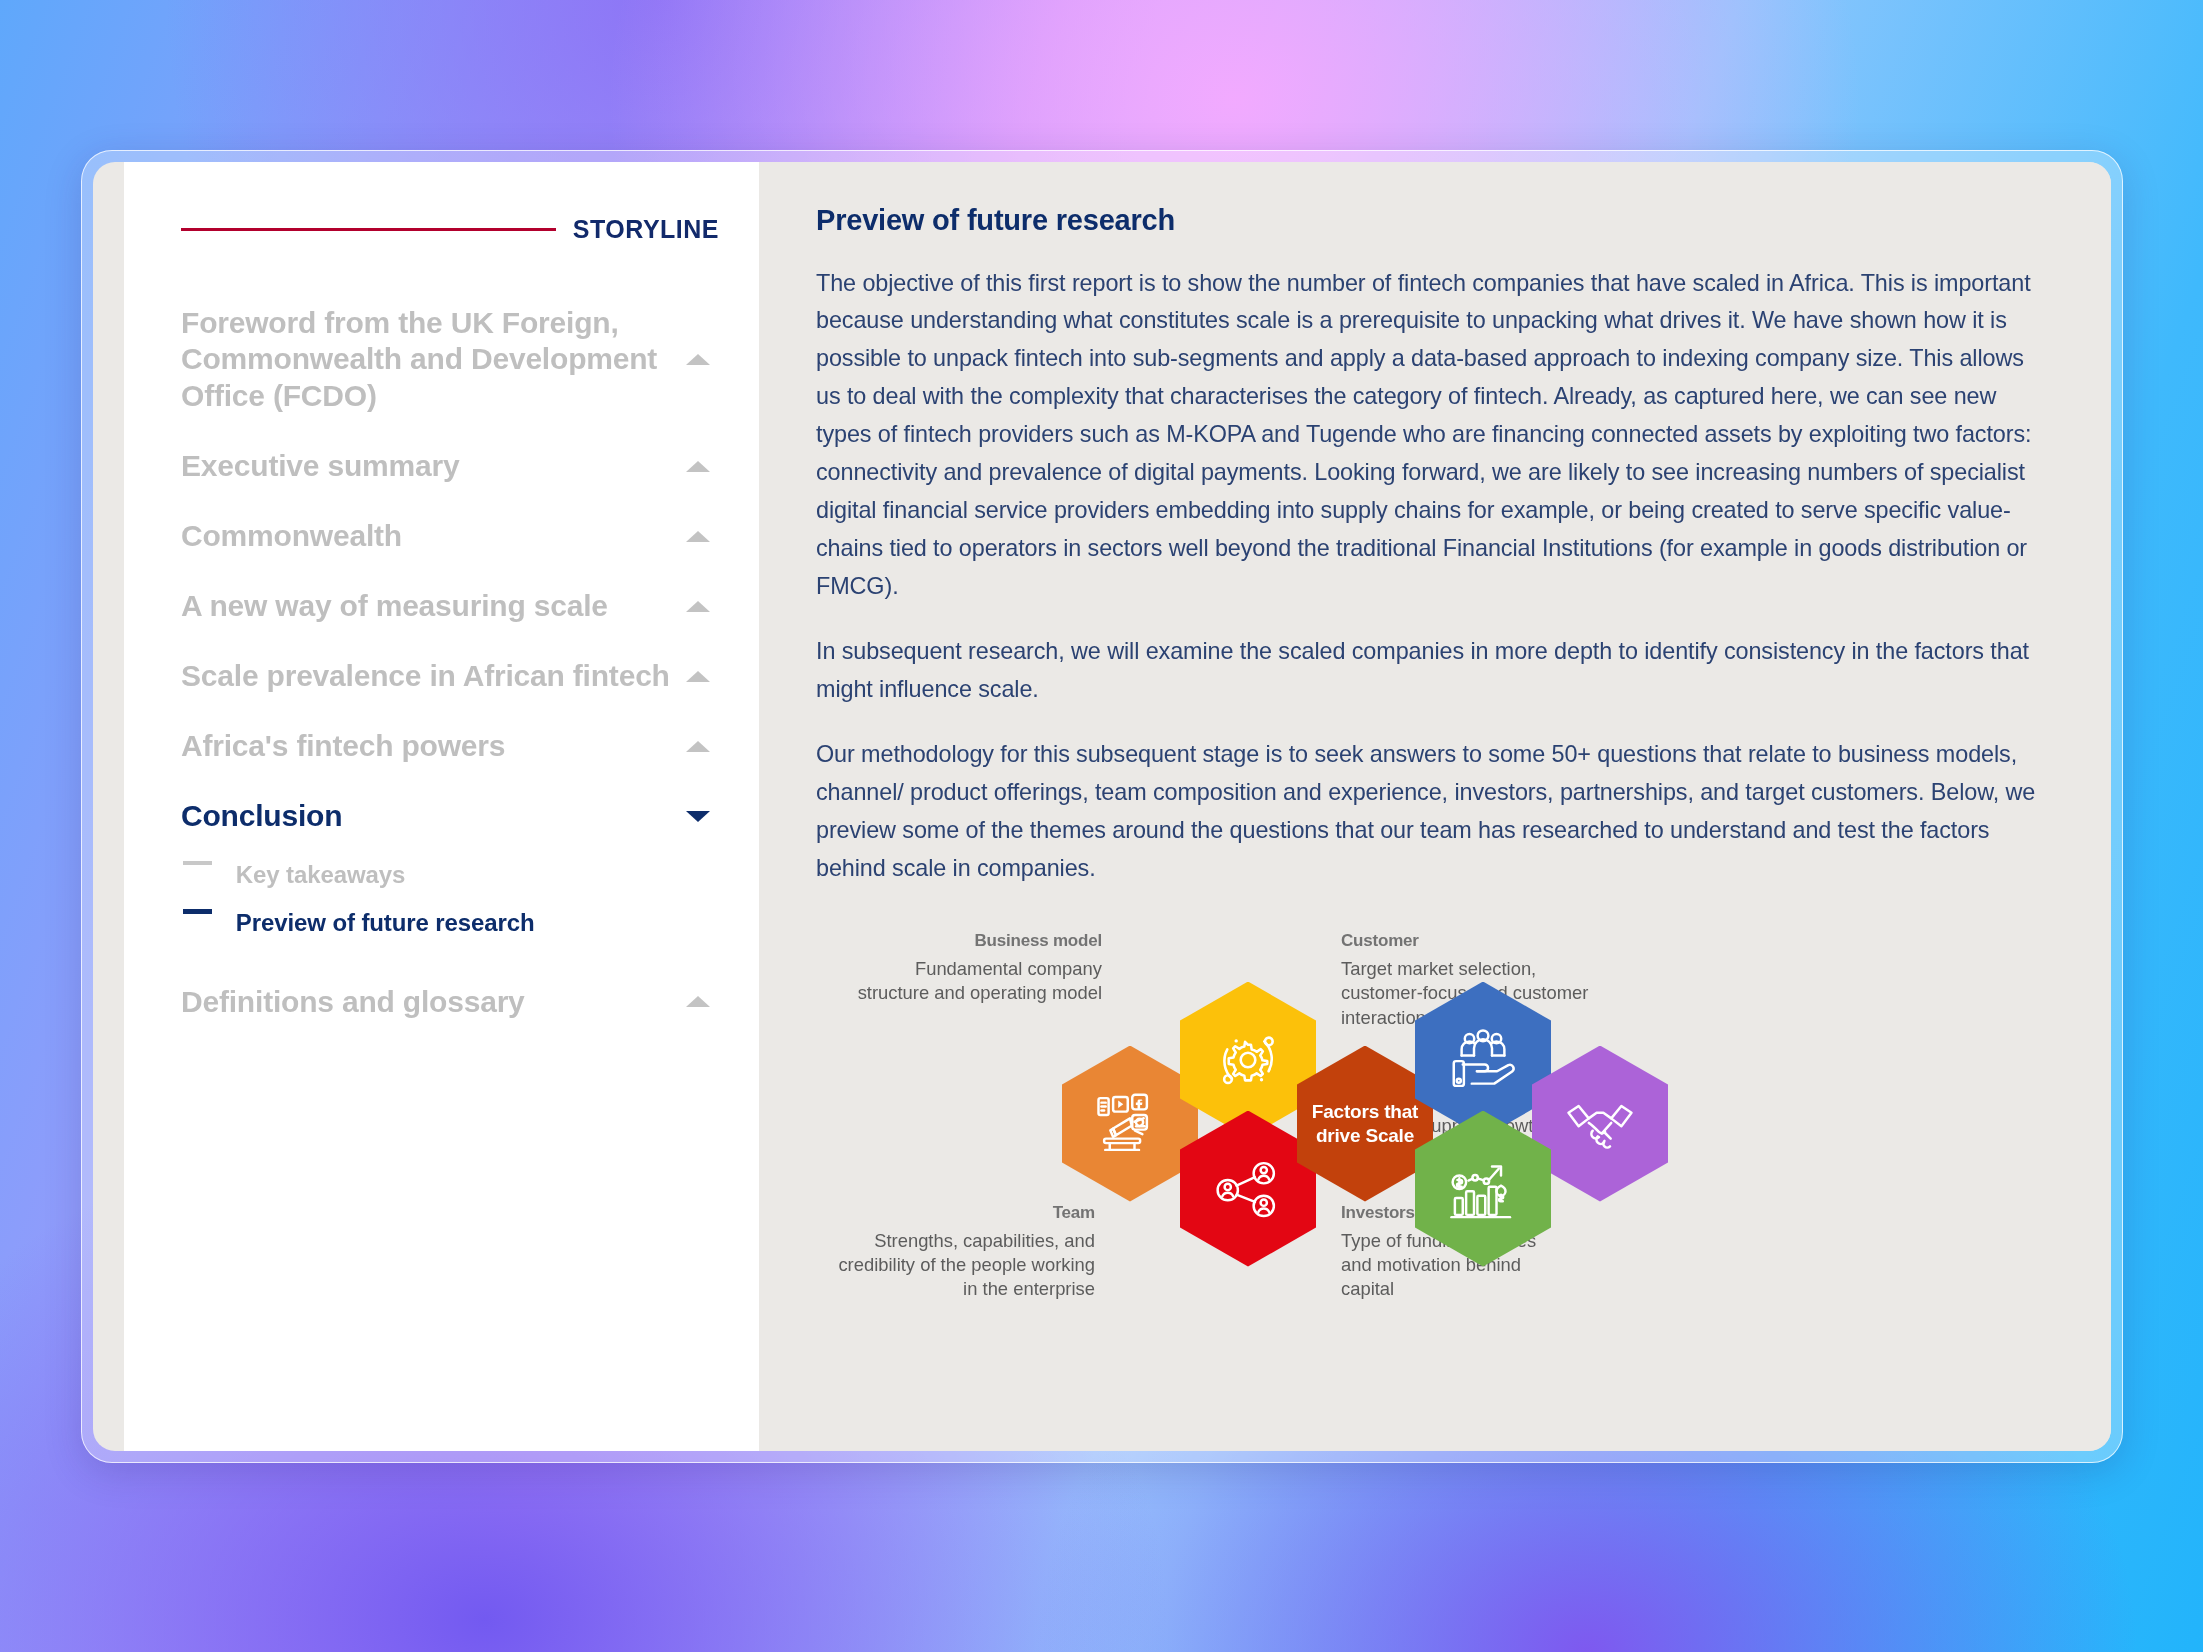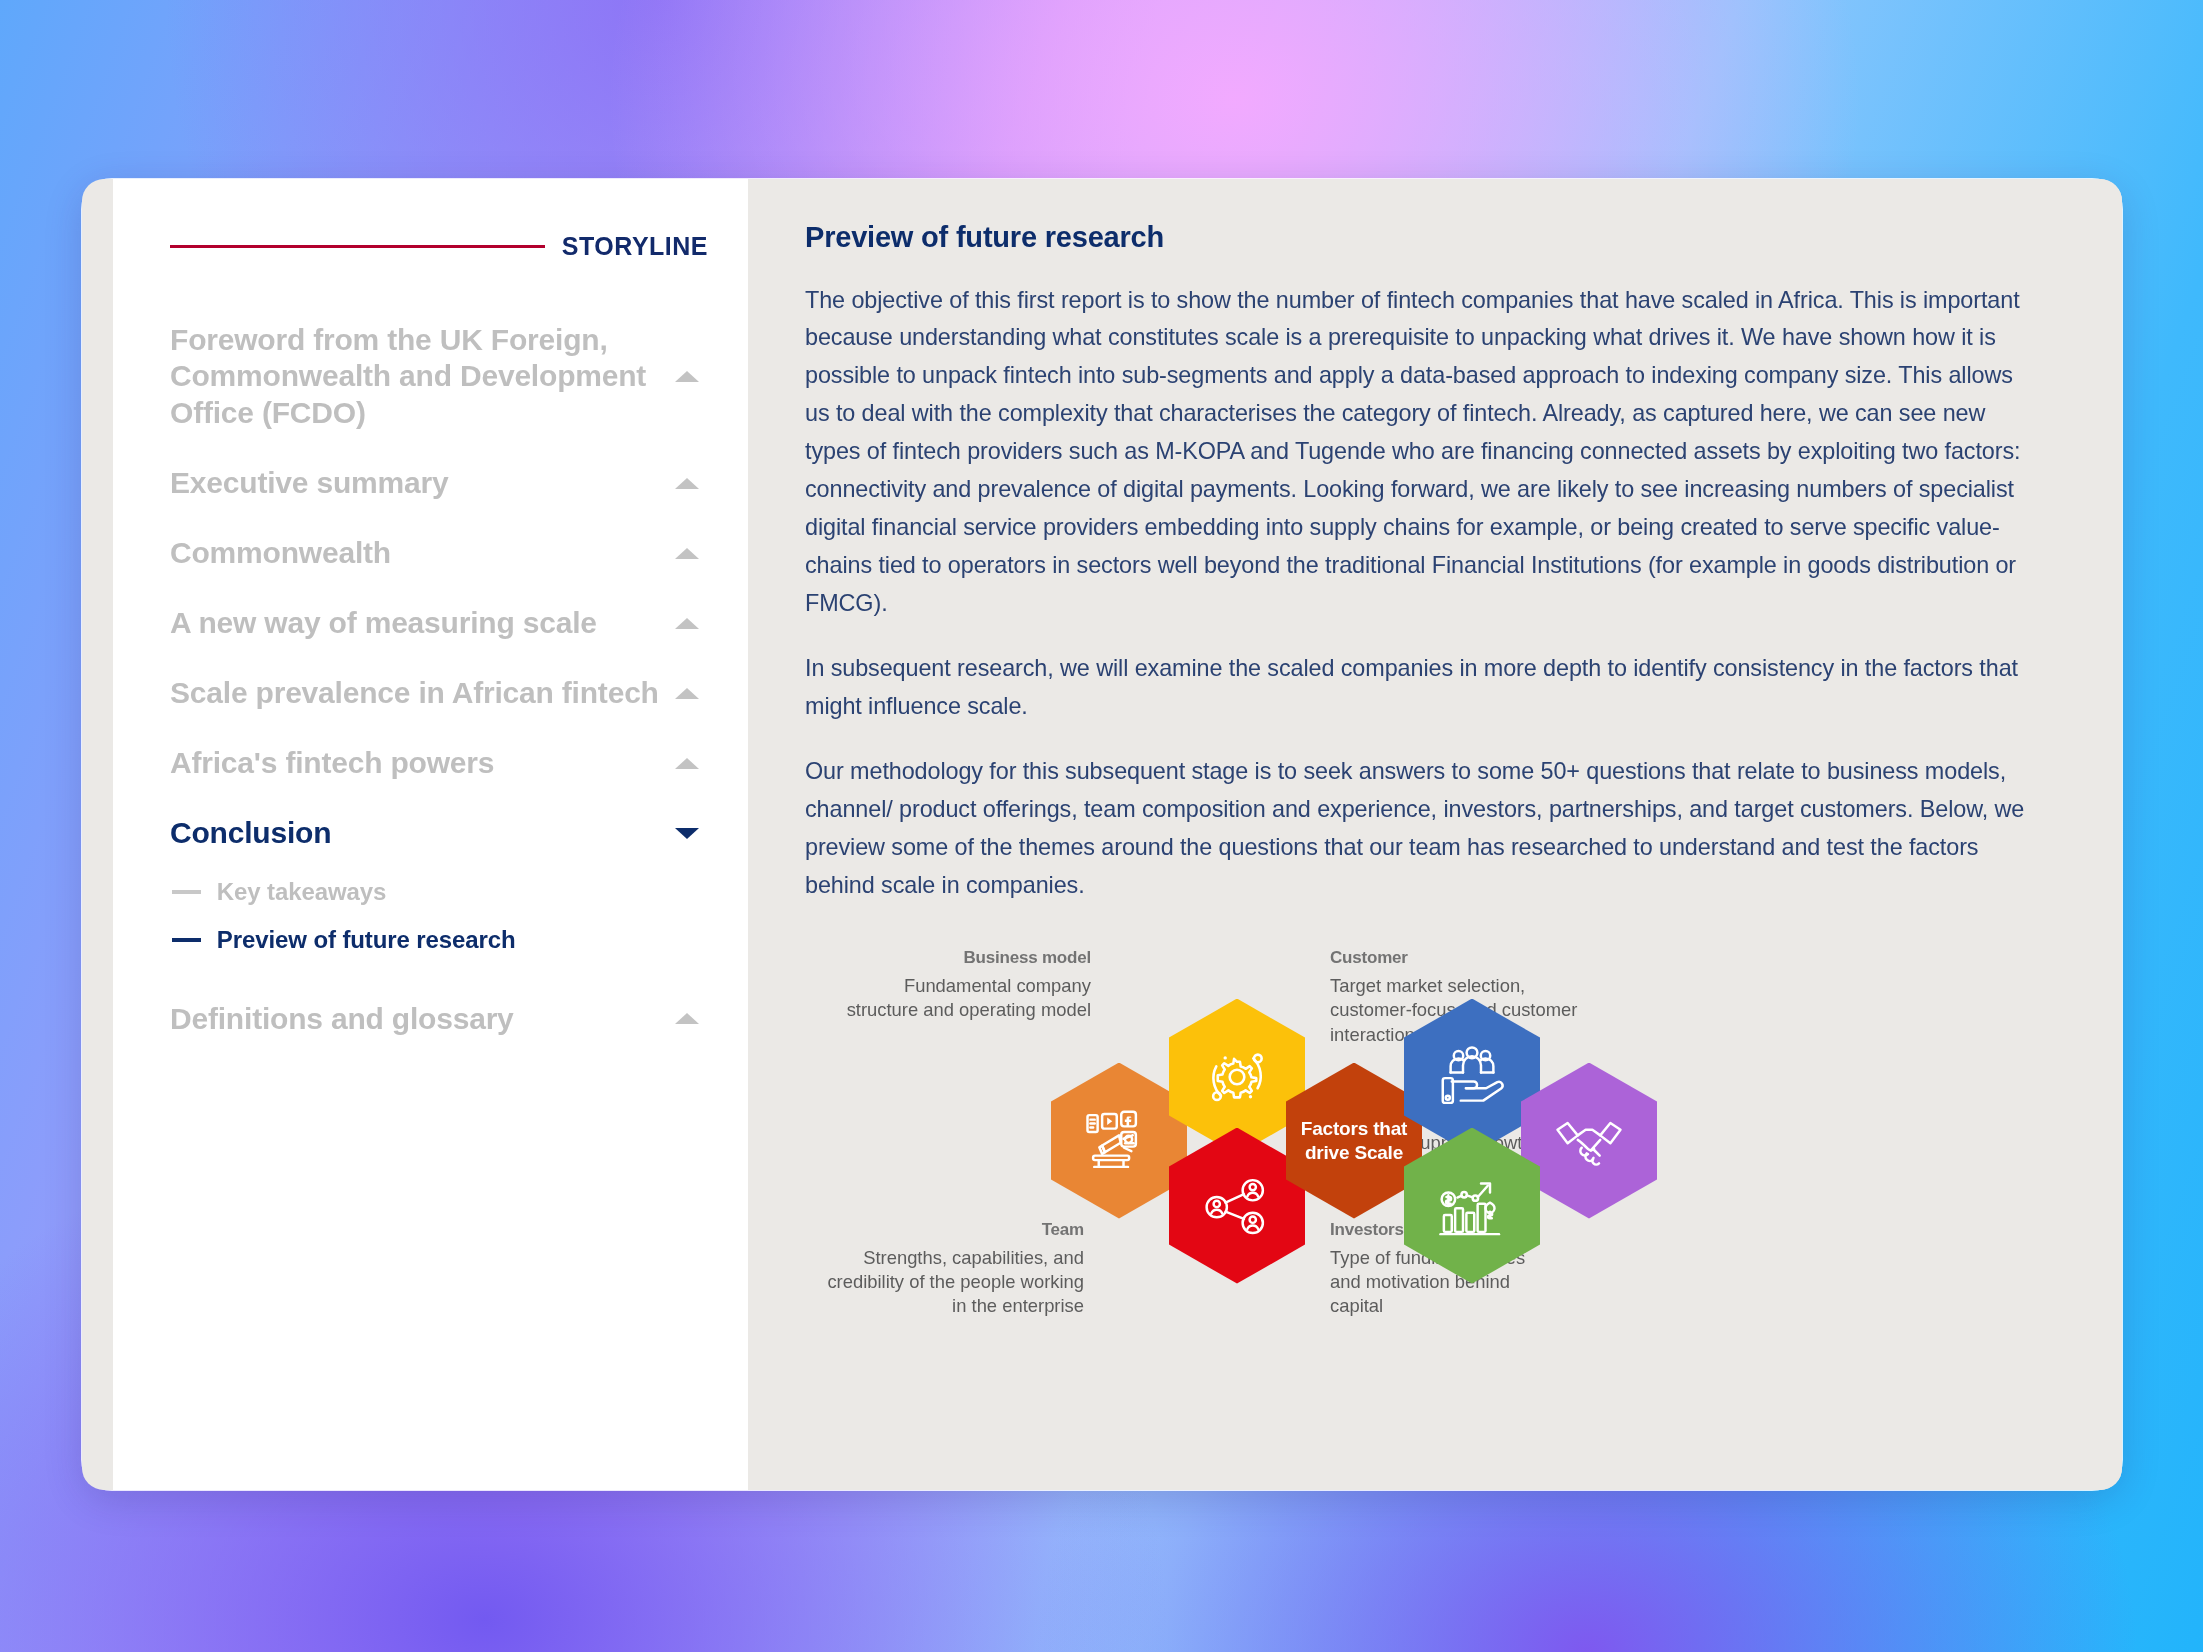--- a/index.html
+++ b/index.html
@@ -19,27 +19,28 @@
       radial-gradient(ellipse 1102px 826px at 22% 98%, rgba(110,86,240,0.95) 0%, rgba(110,86,240,0) 62%),
       radial-gradient(ellipse 918px 735px at 72% 100%, rgba(131,78,238,0.9) 0%, rgba(131,78,238,0) 60%),
       linear-gradient(110deg, #5fa8fb 0%, #8f9cfb 18%, #c89dfb 38%, #8fc6fd 62%, #3fb9fc 82%, #22b4fb 100%);
     position: relative;
   }
 
   
   .viewer-frame {
     position: absolute;
     left: 81px;
-    top: 178px;
+    top: 150px;
     width: 2042px;
     height: 1313px;
     border-radius: 31px;
     background: rgba(255,255,255,0.30);
     border: 1.8px solid rgba(255,255,255,0.75);
     box-shadow: 0 9.2px 37px rgba(40,30,110,0.18);
+    padding: 11px;
   }
 
   .viewer-card {
     position: relative;
     width: 100%;
     height: 100%;
     border-radius: 22px;
     background: #ebe9e6;
     overflow: hidden;
     display: flex;
@@ -101,22 +102,22 @@
     border-left: 12px solid transparent;
     border-right: 12px solid transparent;
     margin-right: 9.2px;
   }
   .caret.up   { border-bottom: 11px solid #c3c3c3; }
   .caret.down { border-top: 11px solid #0d2d6b; }
 
   .sub-list { padding-left: 1.8px; }
   .sub-item {
     display: flex;
-    align-items: center;
-    gap: 16px;
+    align-items: flex-start;
+    gap: 24px;
     padding: 10px 0;
     cursor: pointer;
   }
   .sub-dash {
     width: 29px; height: 3.7px;
     background: #c8c8c8;
     flex: 0 0 auto;
   }
   .sub-item.active .sub-dash { background: #0d2d6b; height: 4.6px; }
   .sub-label {

